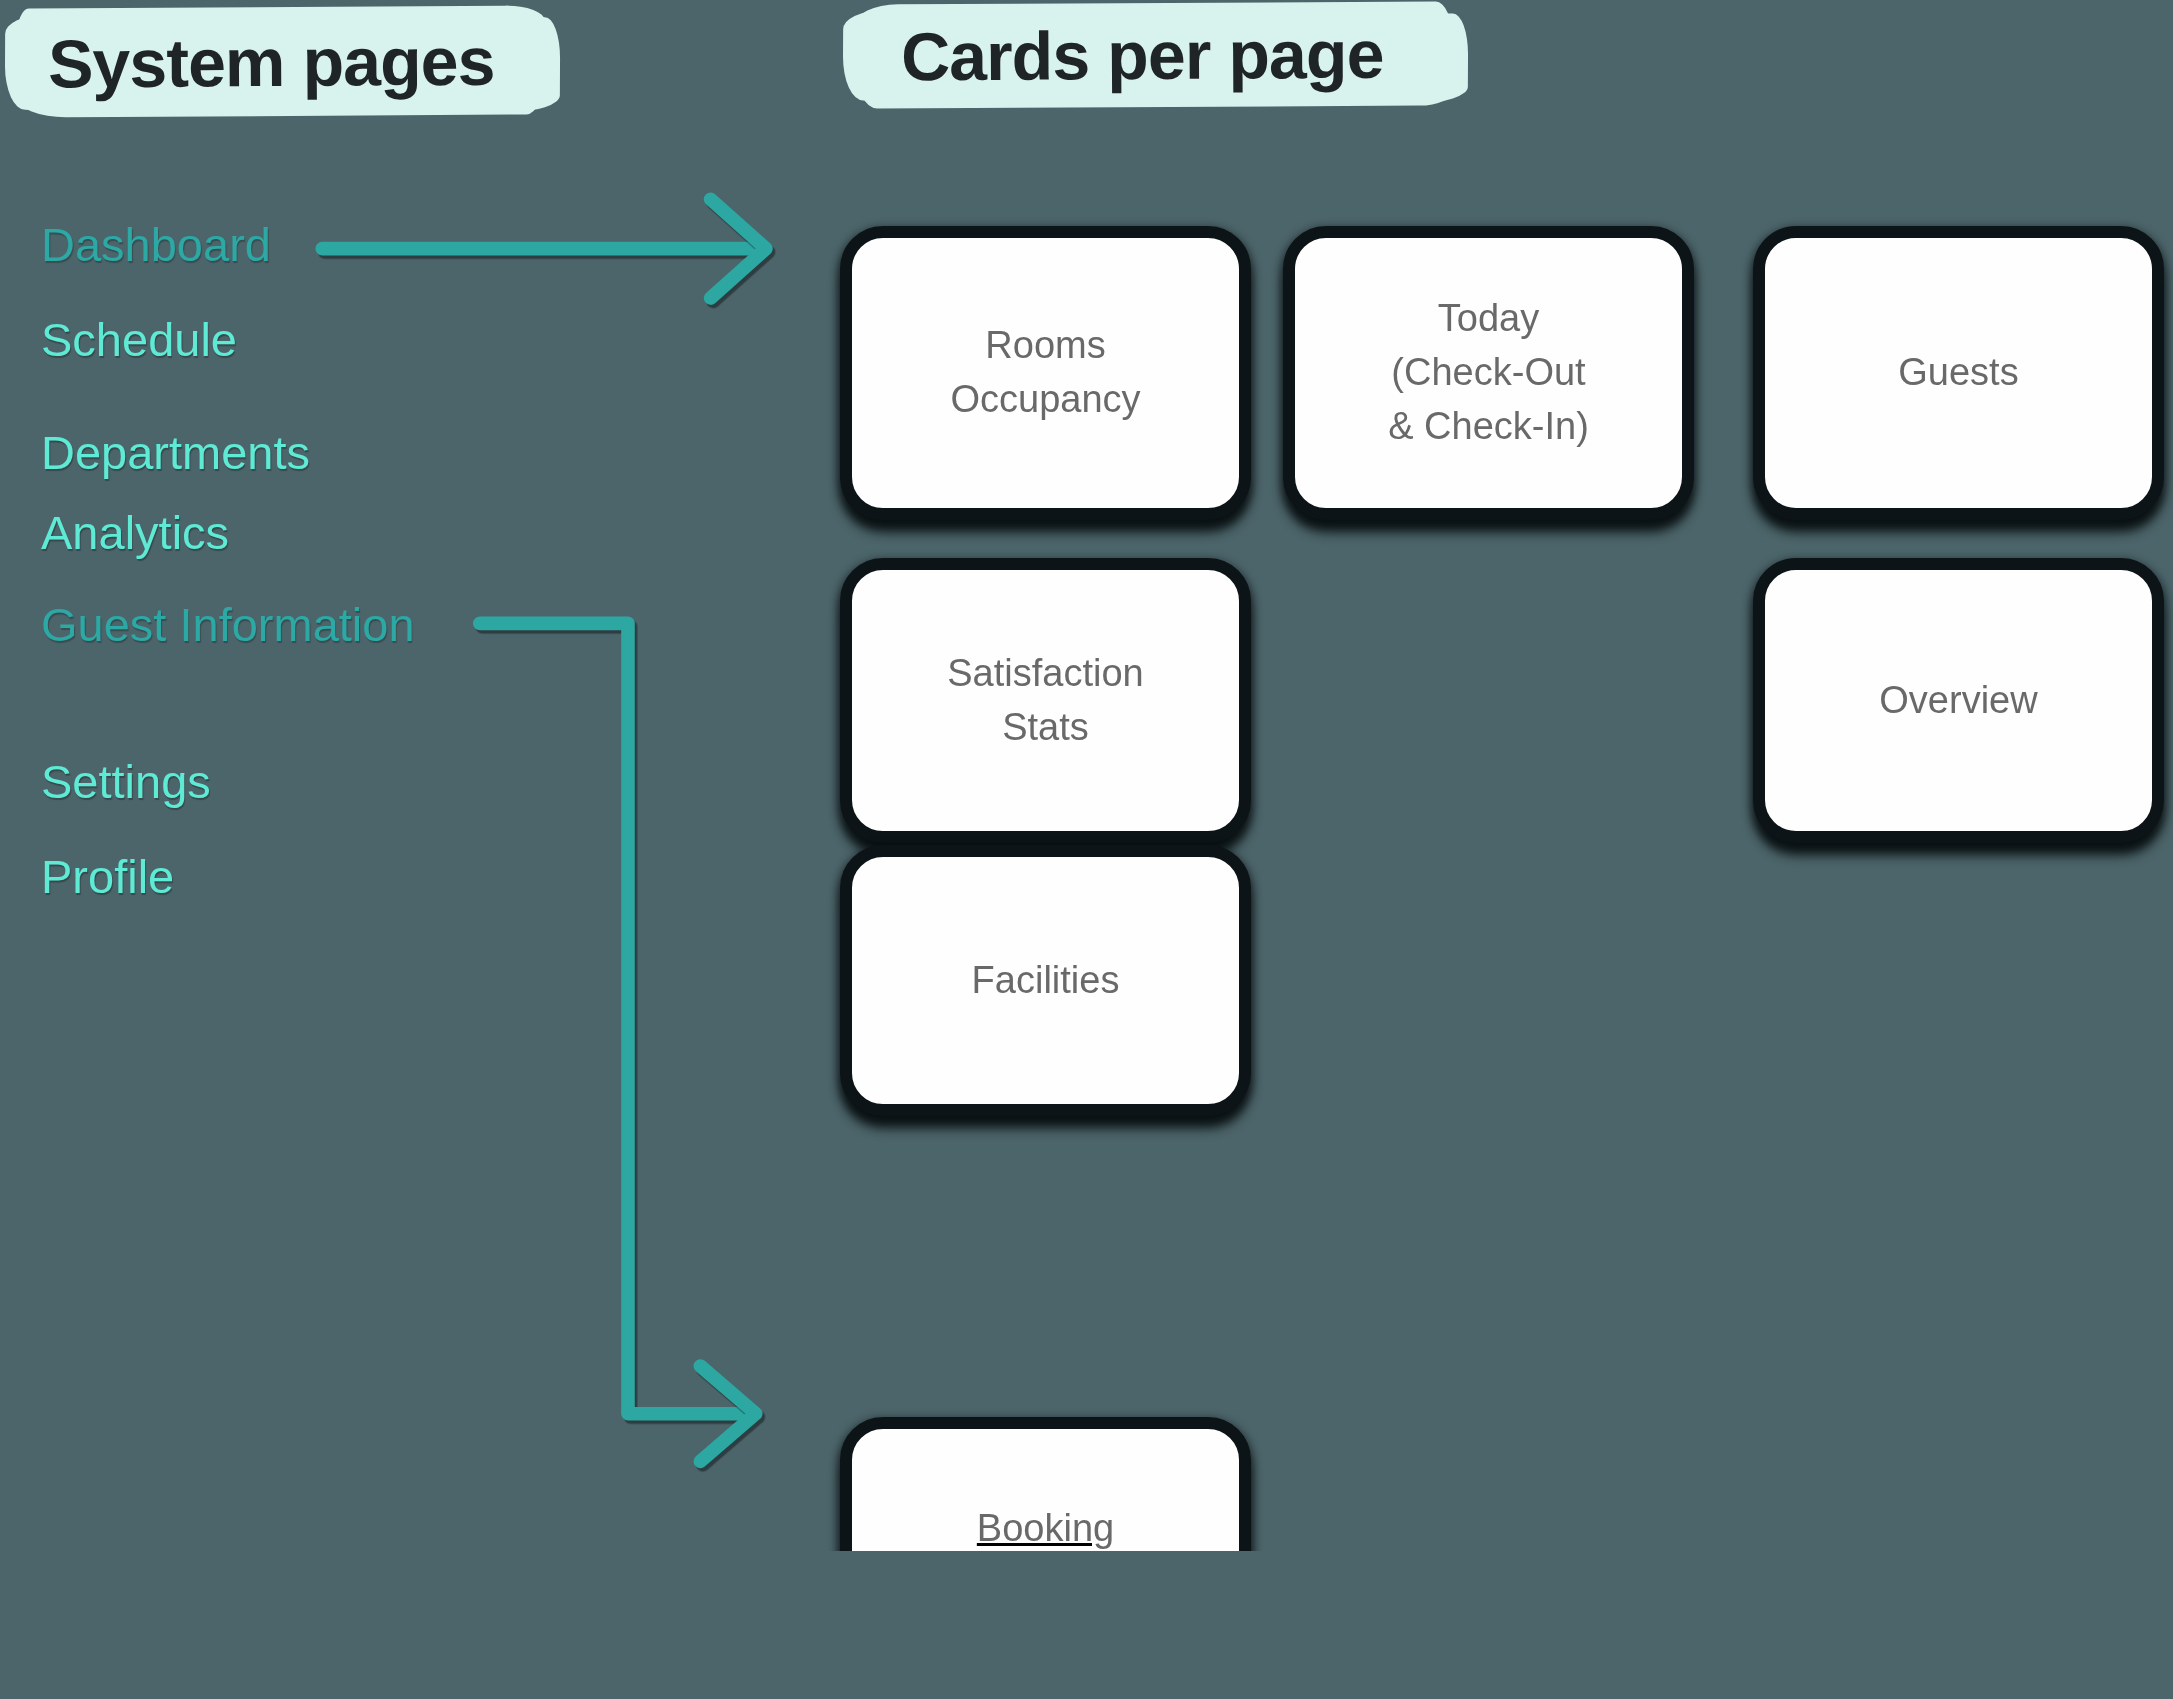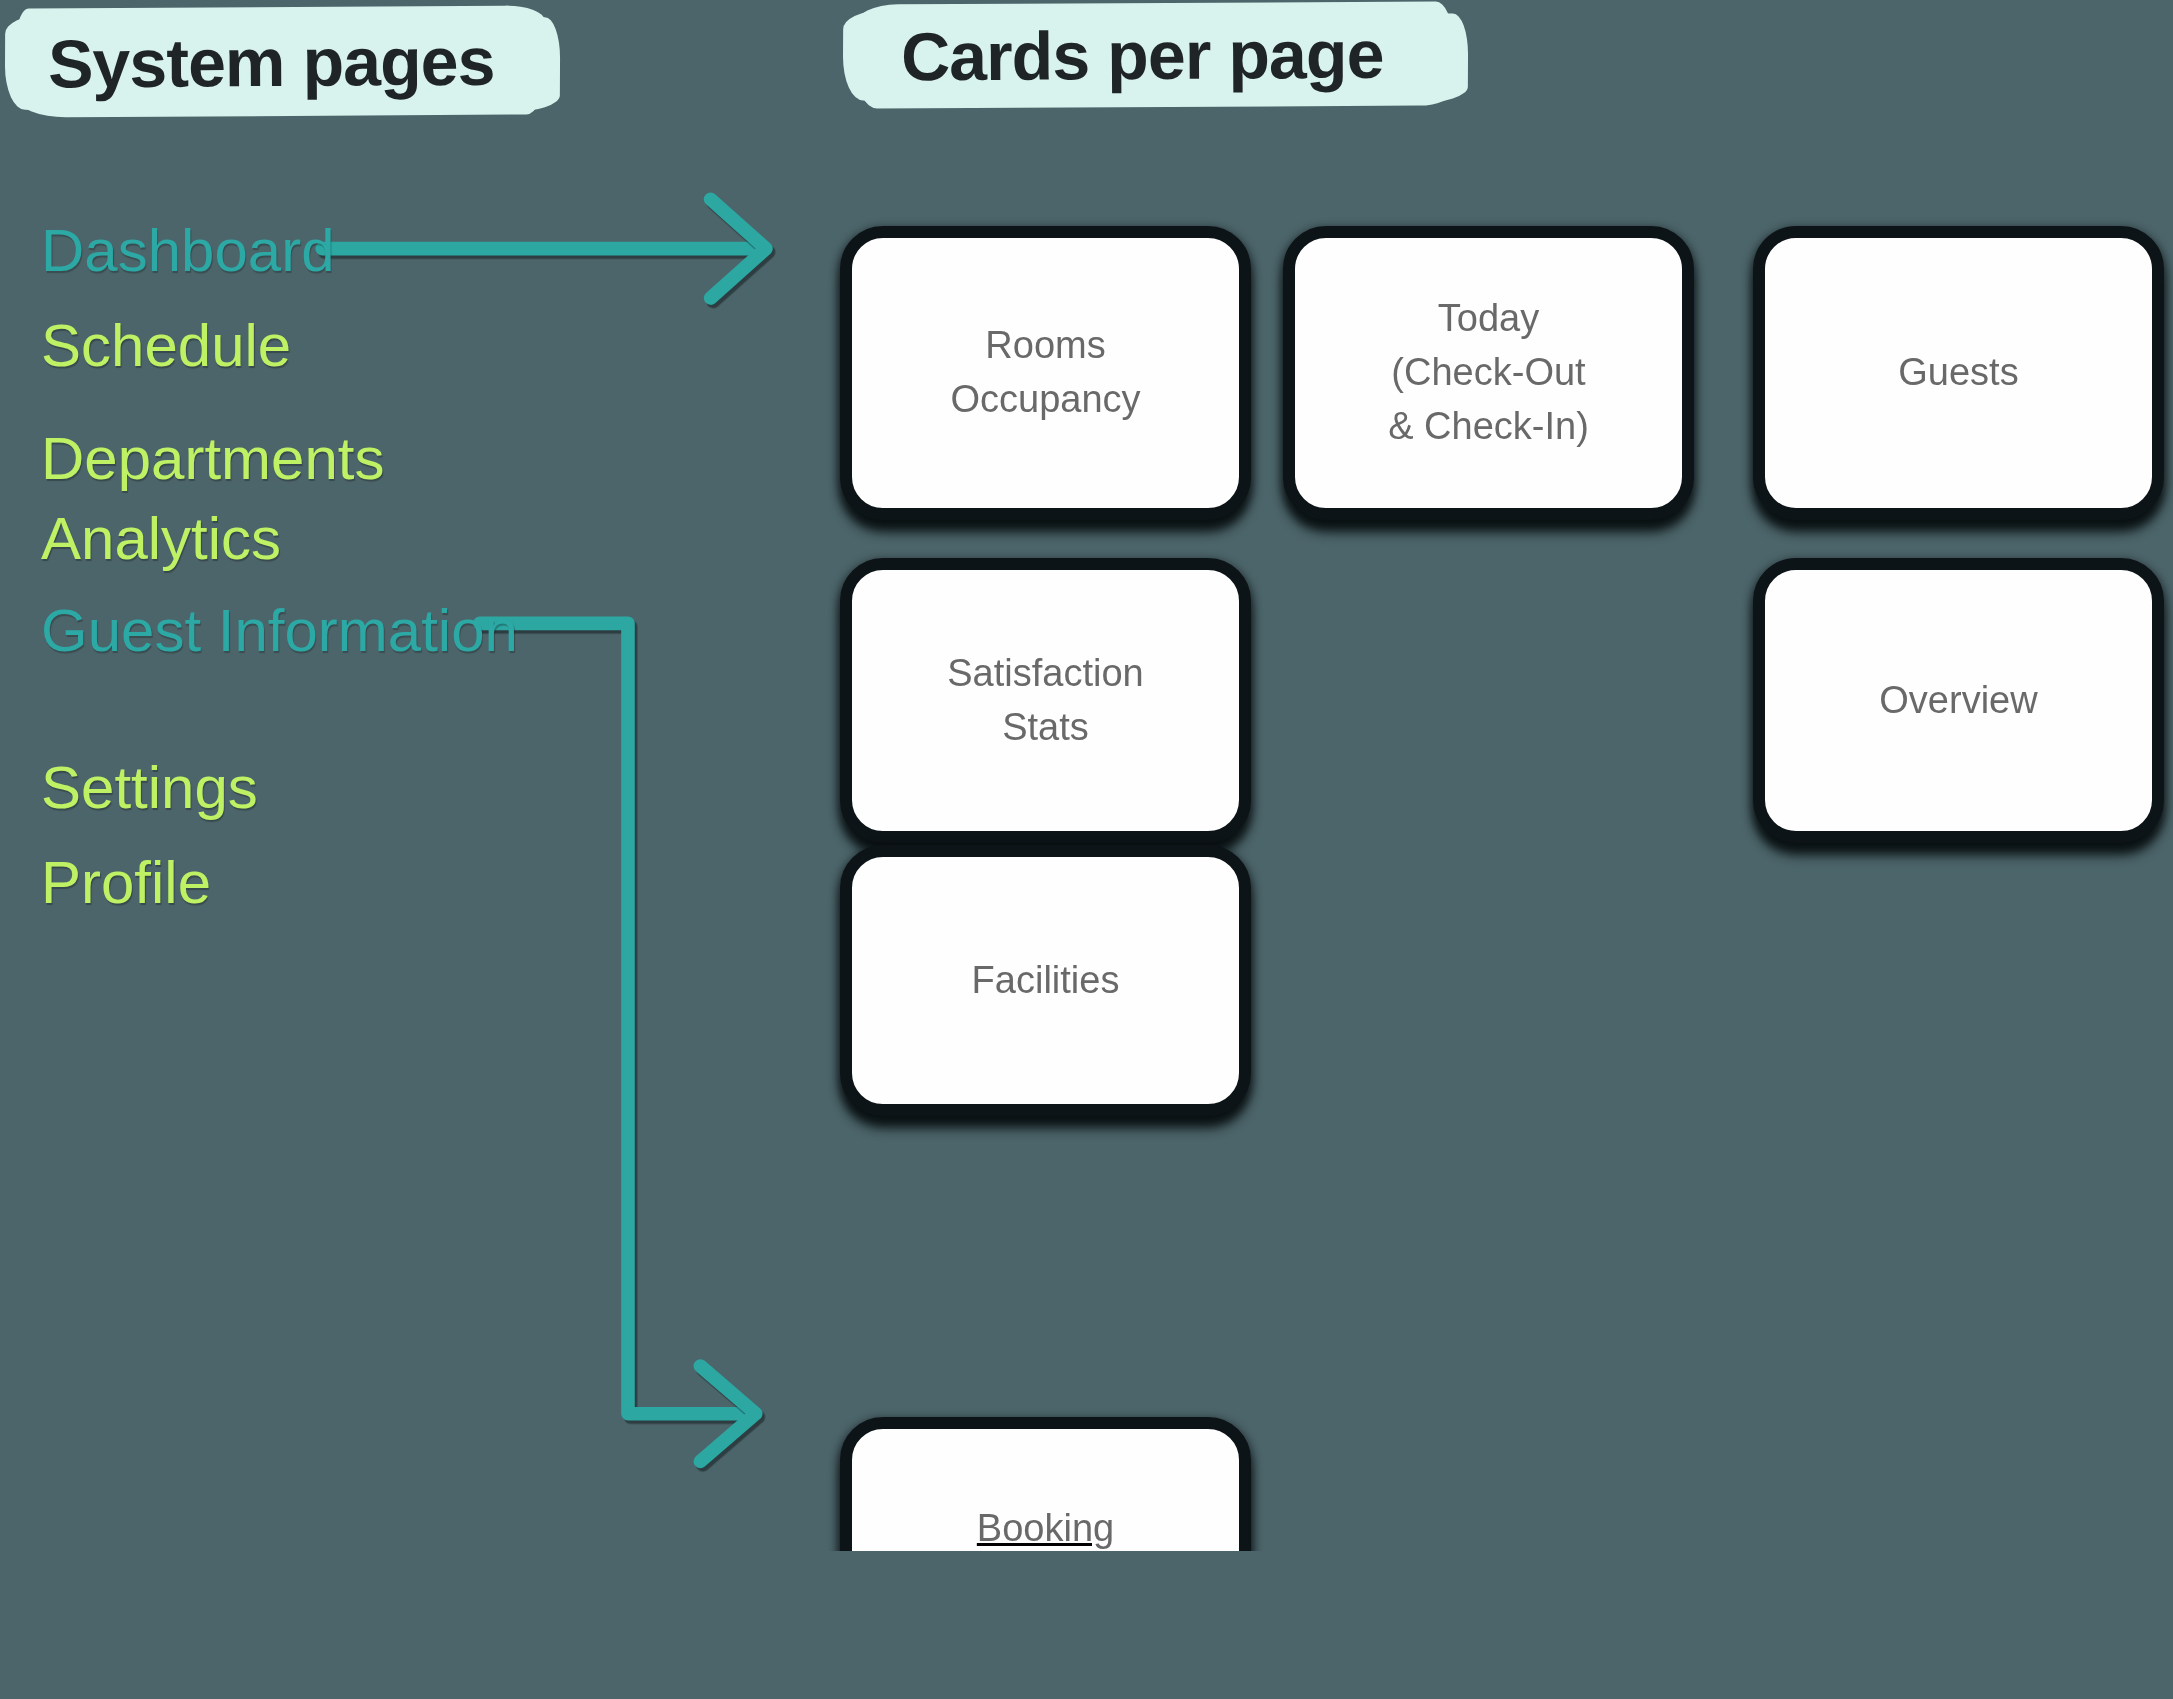--- a/index.html
+++ b/index.html
@@ -57,27 +57,27 @@
   .menu {
     position: absolute;
     left: 41px; top: 0;
     margin: 0; padding: 0;
     list-style: none;
     z-index: 2;
   }
   .menu li {
     position: absolute;
     left: 0;
-    font-size: 60px;
+    font-size: 47px;
     line-height: 1;
     white-space: nowrap;
     cursor: pointer;
   }
   .menu li.inactive {
-    color: #bef264;
+    color: #5eead4;
     text-shadow: 0.9px 1.7px 0.9px rgba(16, 22, 24, 0.35);
   }
   .menu li.active {
     color: #2CA8A5;
     text-shadow: 0.9px 1.7px 0.9px rgba(16, 22, 24, 0.3);
   }
   .m-0 { top: 221px; }
   .m-1 { top: 316px; }
   .m-2 { top: 413px; margin-top: 16px; }
   .m-3 { top: 509px; }

